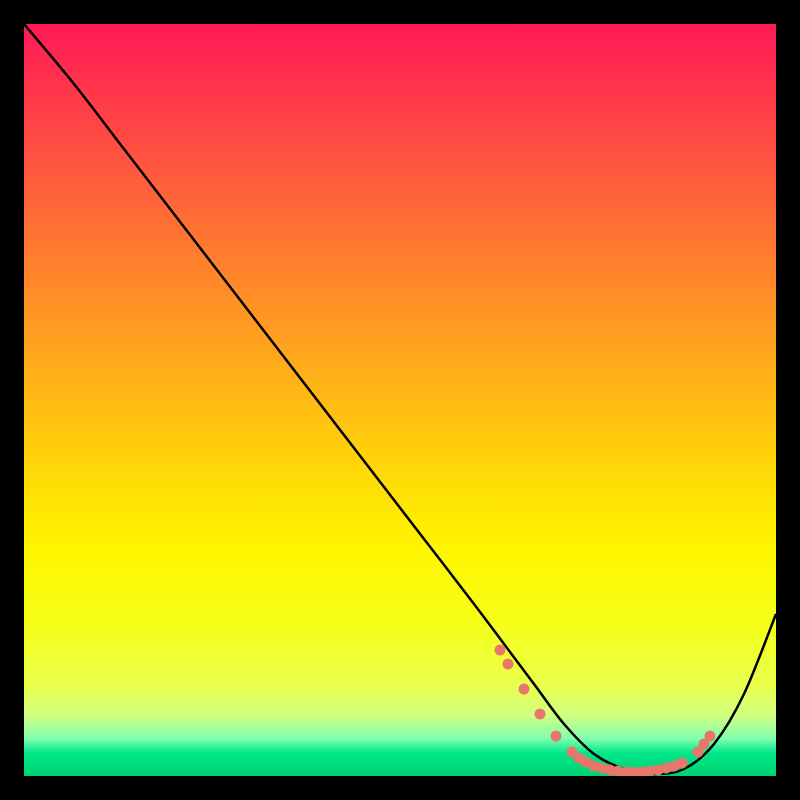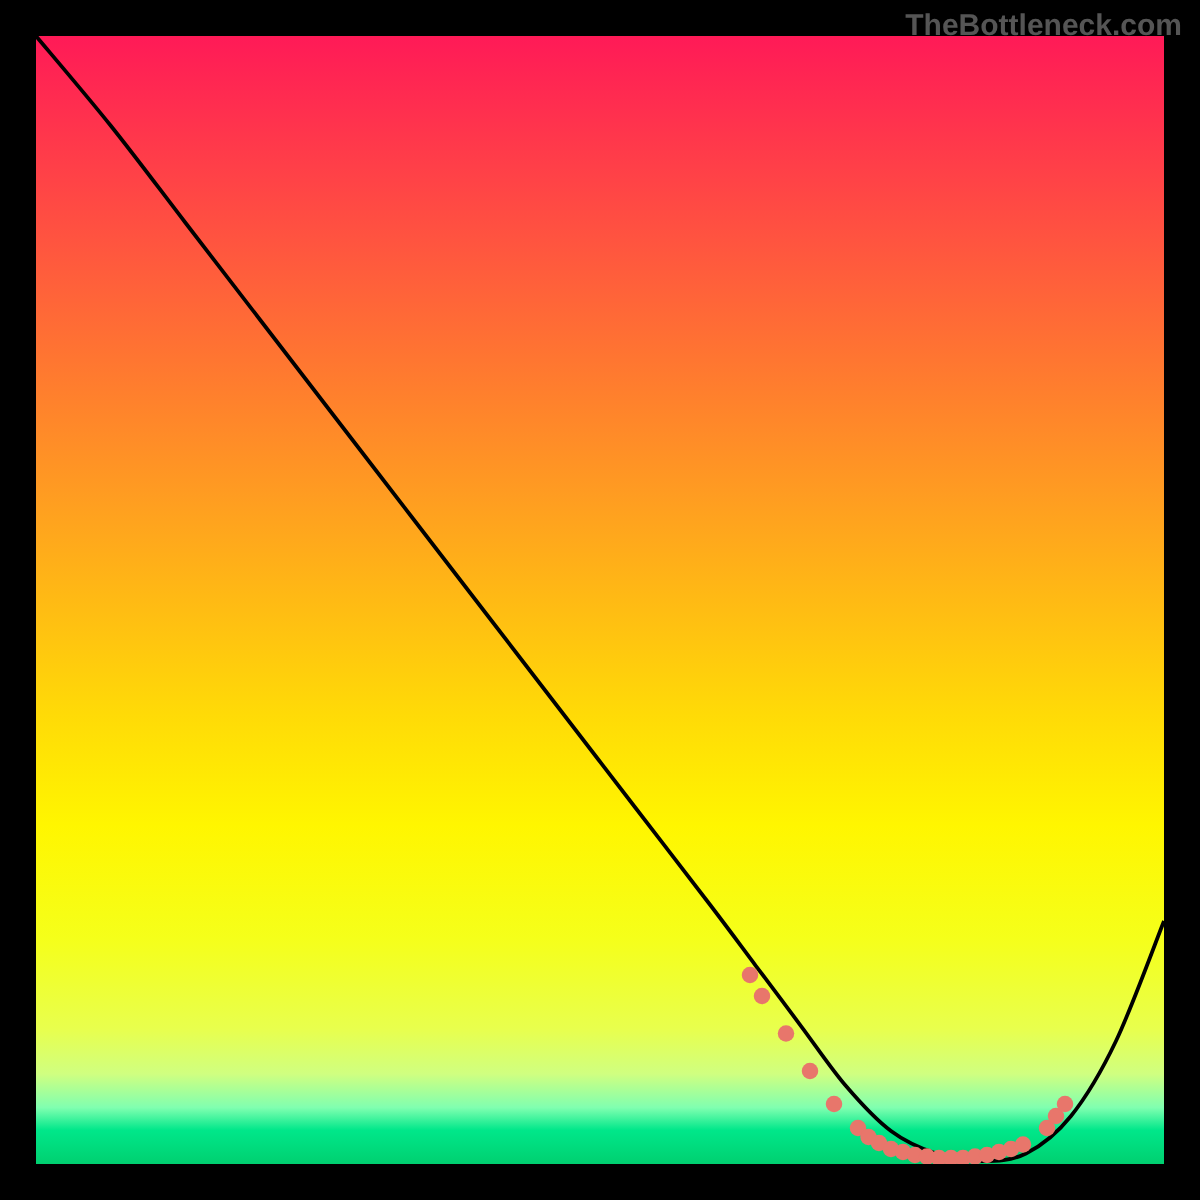--- a/index.html
+++ b/index.html
@@ -71,21 +71,20 @@
   stroke-width: 2.5;
 }
 .dots circle {
   fill: #e8766b;
 }
 </style>
 </head>
 <body>
 
 <div class="container">
-  <div class="watermark">TheBottleneck.com</div>
 
   <div class="plot-area">
     <div class="gradient-bg"></div>
 
     <svg class="curve" viewBox="0 0 752 752">
       <path id="curve-path" class="curve-path" d="M0,0 C8.333333333333334,10 33.33333333333333,39.16666666666667 50,60 C66.66666666666667,80.83333333333333 83.33333333333333,103.33333333333333 100,125 C116.66666666666667,146.66666666666666 133.33333333333334,168.33333333333334 150,190 C166.66666666666666,211.66666666666666 183.33333333333334,233.33333333333334 200,255 C216.66666666666666,276.6666666666667 233.33333333333334,298.3333333333333 250,320 C266.6666666666667,341.6666666666667 283.3333333333333,363.3333333333333 300,385 C316.6666666666667,406.6666666666667 333.3333333333333,428.3333333333333 350,450 C366.6666666666667,471.6666666666667 383.3333333333333,493.3333333333333 400,515 C416.6666666666667,536.6666666666666 436.6666666666667,562.5 450,580 C463.3333333333333,597.5 470,606.6666666666666 480,620 C490,633.3333333333334 500,646.6666666666666 510,660 C520,673.3333333333334 530,688.3333333333334 540,700 C550,711.6666666666666 560,722.5 570,730 C580,737.5 590,741.6666666666666 600,745 C610,748.3333333333334 620,750 630,750 C640,750 650,750 660,745 C670,740 680,732.5 690,720 C700,707.5 709.6666666666666,691.6666666666666 720,670 C730.3333333333334,648.3333333333334 746.6666666666666,603.3333333333334 752,590"></path>
       <g class="dots" id="dots-group">
           <circle cx="476" cy="626" r="5.5"></circle>
           <circle cx="484" cy="640" r="5.5"></circle>
           <circle cx="500" cy="665" r="5.5"></circle>

